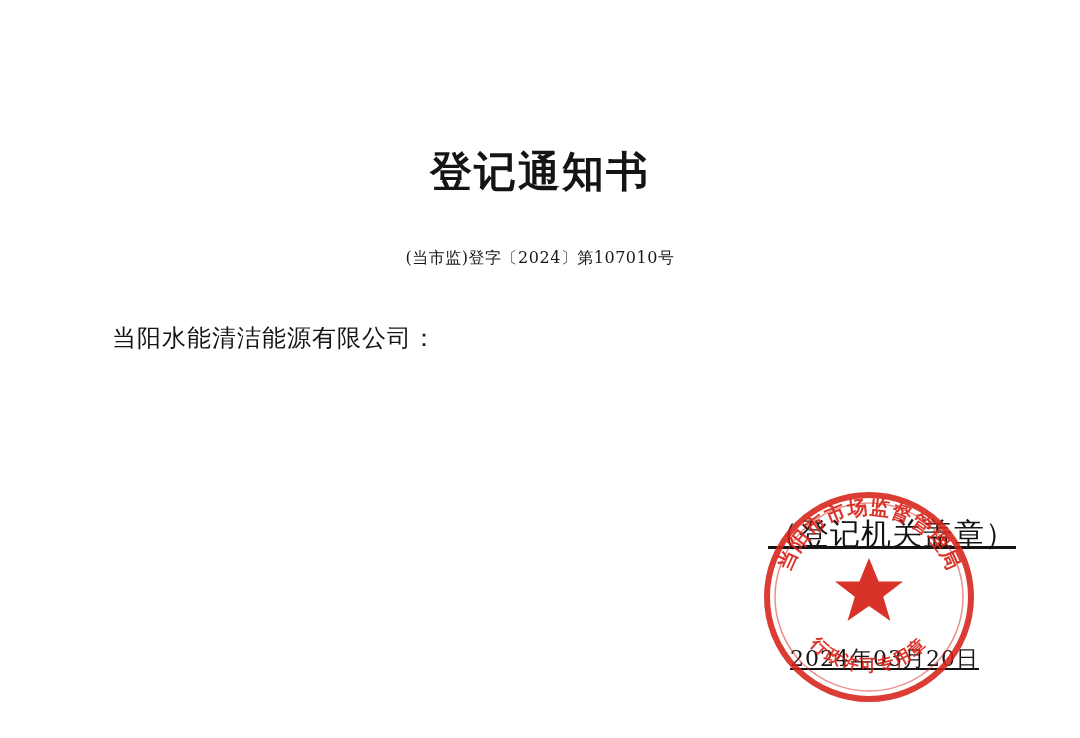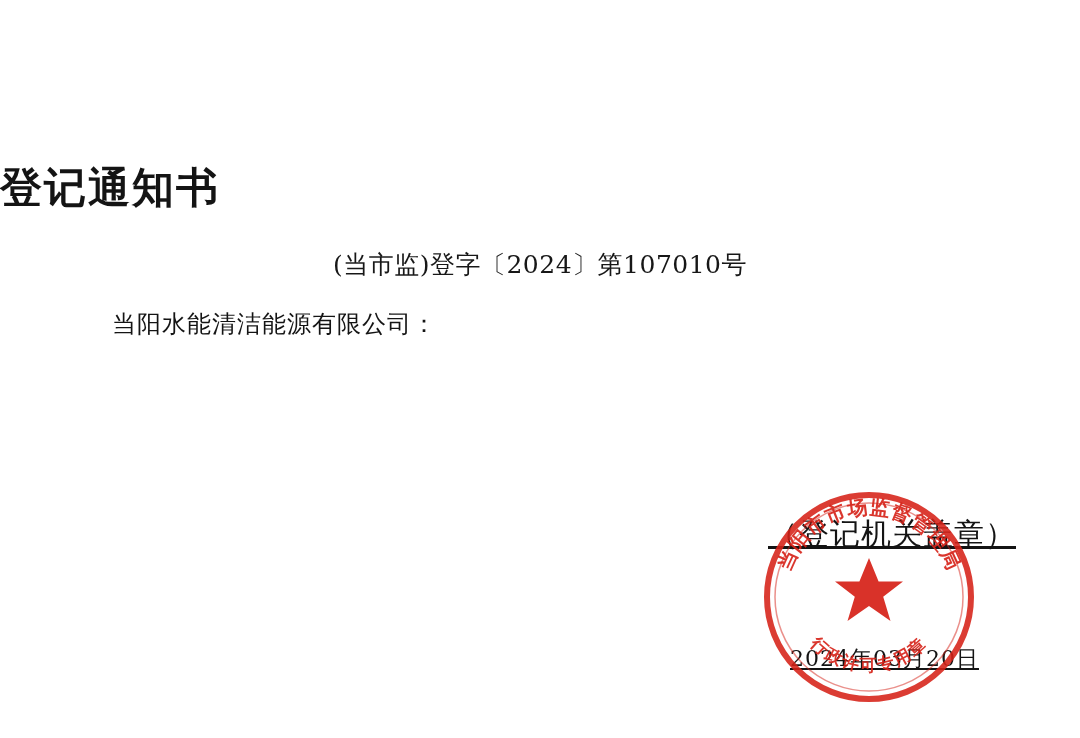--- a/index.html
+++ b/index.html
@@ -17,46 +17,47 @@
   .page {
     position: relative;
     width: 1080px;
     height: 738px;
     background: #ffffff;
   }
 
   
   .doc-title {
     position: absolute;
-    top: 160px;
+    top: 144px;
     left: 0;
     width: 1080px;
+    text-align: center;
     font-size: 42px;
     font-weight: bold;
     letter-spacing: 2px;
     font-family: "DejaVu Serif", "Liberation Serif", serif;
     color: #141414;
   }
 
   
   .doc-number {
     position: absolute;
     top: 248px;
     left: 0;
     width: 1080px;
     text-align: center;
-    font-size: 25px;
+    font-size: 16px;
     letter-spacing: 0.5px;
     color: #171717;
   }
 
   
   .addressee {
     position: absolute;
-    top: 308px;
+    top: 322px;
     left: 112px;
     font-size: 24px;
     letter-spacing: 1px;
     color: #141414;
   }
 
   
   .body-paragraph {
     position: absolute;
     top: 386px;

